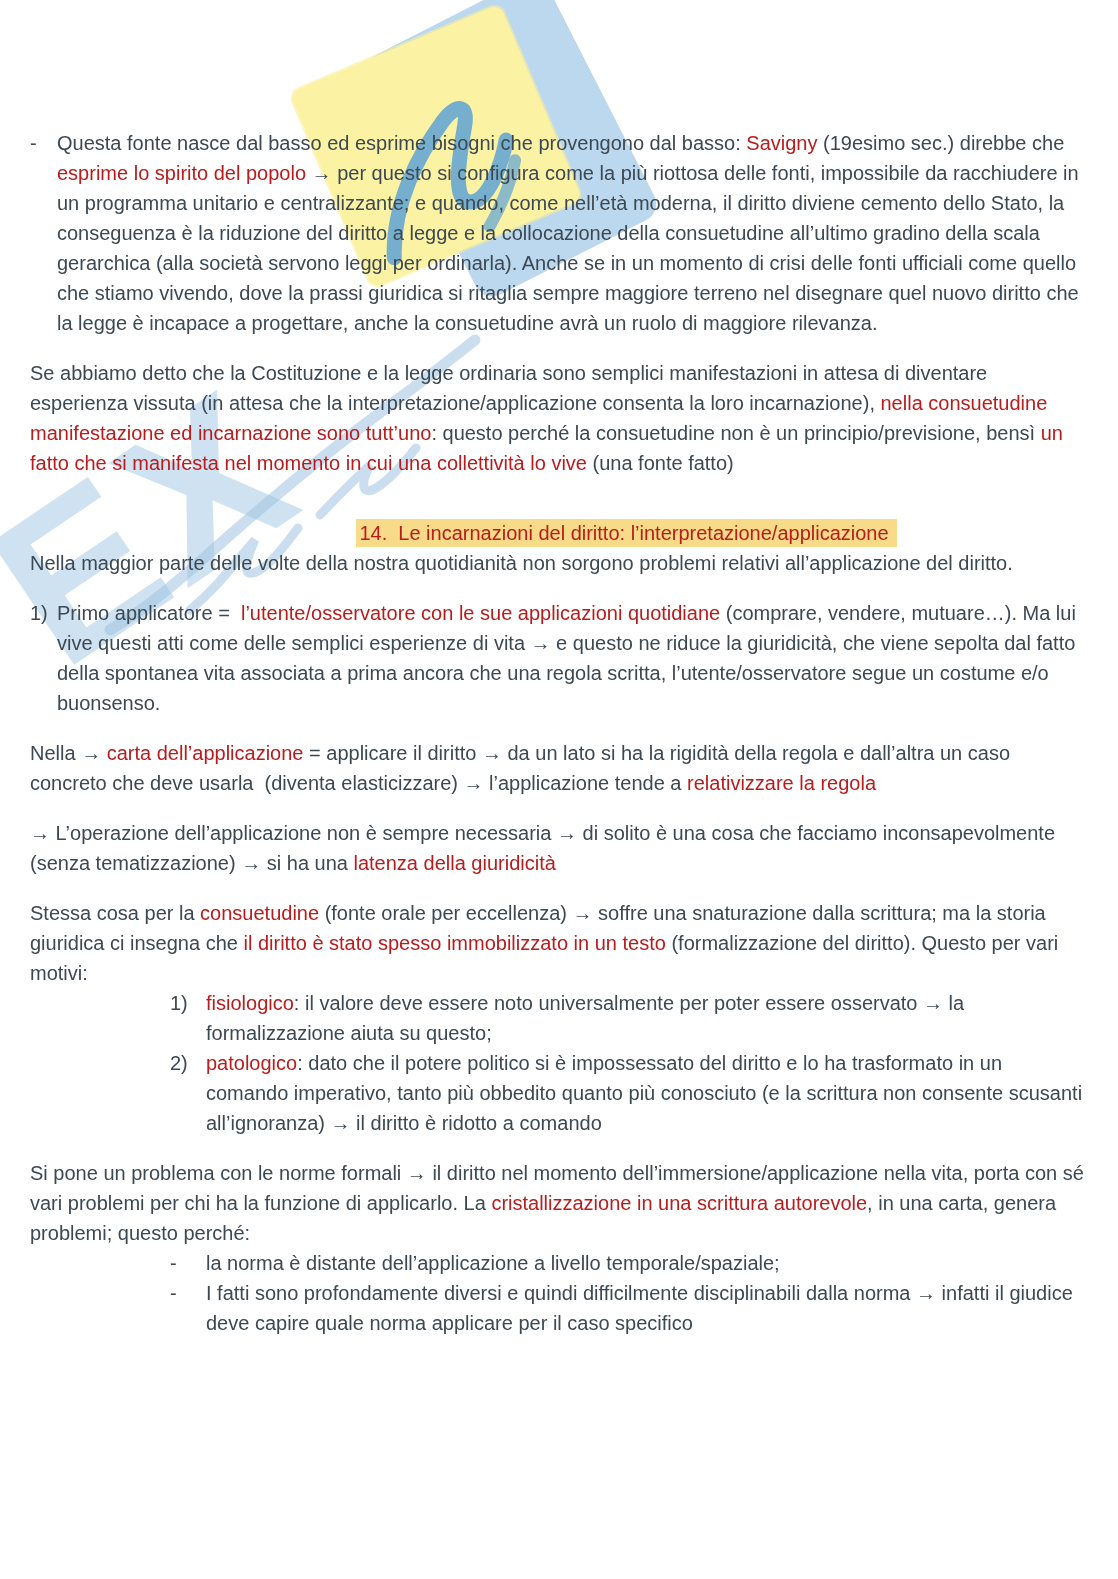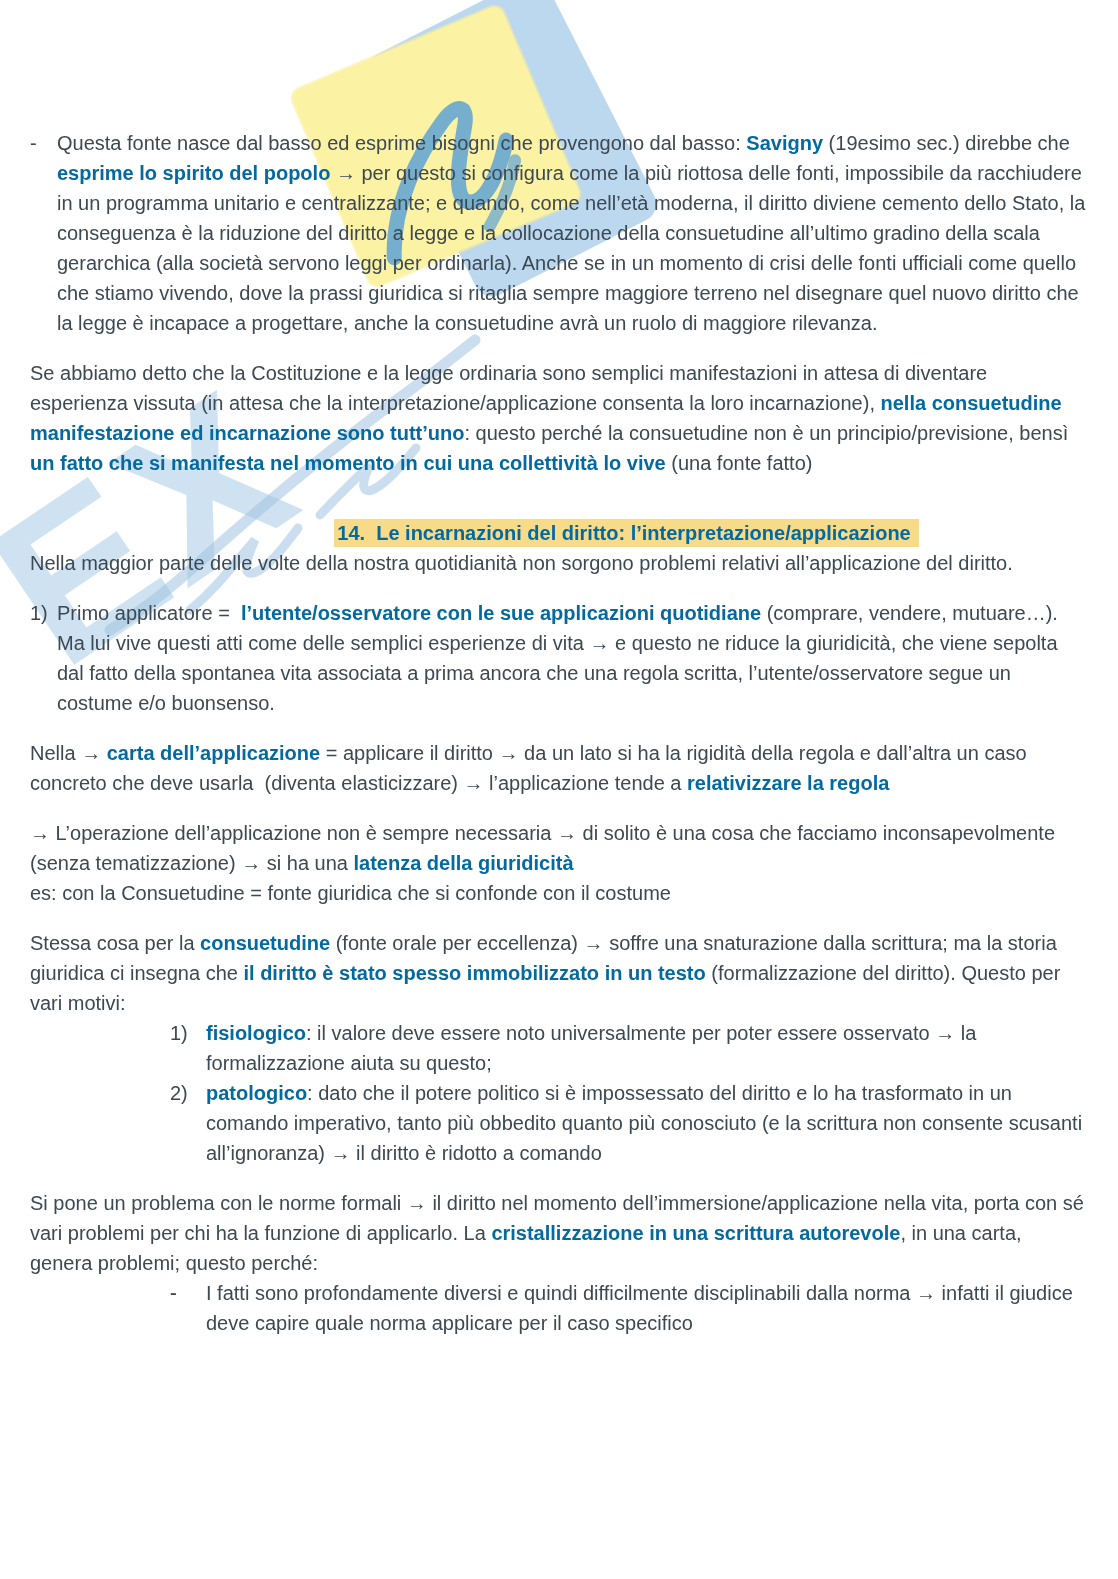--- a/index.html
+++ b/index.html
@@ -39,21 +39,21 @@
     width:1058px;
     font-size:20px;line-height:30px;
   }
   .para{margin:0;}
   .gap{margin-top:20px;}
   .gap-lg{margin-top:40px;text-align:center;}
   .hang{position:relative;padding-left:27px;}
   .hang>.marker{position:absolute;left:0;top:0;}
   .sub{margin-left:140px;}
   .sub.hang{padding-left:36px;}
-  b{font-weight:700;color:#0369a1;}
+  b{font-weight:400;color:#b91c1c;}
   .heading{margin-left:135px;}
   .hl{background:#f7db88;padding:3px 8px 3px 3px;}
 </style>
 </head>
 <body>
 
 <div class="page">
 
   <div class="watermark">
     <div class="wm-ribbon"></div>
@@ -71,22 +71,21 @@
   </div>
 
   <main class="content">
       <div class="para hang"><span class="marker">-</span><span>Questa fonte nasce dal basso ed esprime bisogni che provengono dal basso: </span><b>Savigny</b><span> (19esimo sec.) direbbe che </span><b>esprime lo spirito del popolo</b><span> → per questo si configura come la più riottosa delle fonti, impossibile da racchiudere in un programma unitario e centralizzante; e quando, come nell’età moderna, il diritto diviene cemento dello Stato, la conseguenza è la riduzione del diritto a legge e la collocazione della consuetudine all’ultimo gradino della scala gerarchica (alla società servono leggi per ordinarla). Anche se in un momento di crisi delle fonti ufficiali come quello che stiamo vivendo, dove la prassi giuridica si ritaglia sempre maggiore terreno nel disegnare quel nuovo diritto che la legge è incapace a progettare, anche la consuetudine avrà un ruolo di maggiore rilevanza.</span></div>
       <div class="para gap"><span>Se abbiamo detto che la Costituzione e la legge ordinaria sono semplici manifestazioni in attesa di diventare esperienza vissuta (in attesa che la interpretazione/applicazione consenta la loro incarnazione), </span><b>nella consuetudine manifestazione ed incarnazione sono tutt’uno</b><span>: questo perché la consuetudine non è un principio/previsione, bensì </span><b>un fatto che si manifesta nel momento in cui una collettività lo vive</b><span> (una fonte fatto)</span></div>
       <div class="para heading gap-lg"><span class="hl"><b>14.&nbsp; Le incarnazioni del diritto: l’interpretazione/applicazione</b></span></div>
       <div class="para"><span>Nella maggior parte delle volte della nostra quotidianità non sorgono problemi relativi all’applicazione del diritto.</span></div>
       <div class="para hang gap"><span class="marker">1)</span><span>Primo applicatore =&nbsp; </span><b>l’utente/osservatore con le sue applicazioni quotidiane</b><span> (comprare, vendere, mutuare…). Ma lui vive questi atti come delle semplici esperienze di vita → e questo ne riduce la giuridicità, che viene sepolta dal fatto della spontanea vita associata a prima ancora che una regola scritta, l’utente/osservatore segue un costume e/o buonsenso.</span></div>
       <div class="para gap"><span>Nella → </span><b>carta dell’applicazione</b><span> = applicare il diritto → da un lato si ha la rigidità della regola e dall’altra un caso concreto che deve usarla&nbsp; (diventa elasticizzare) → l’applicazione tende a </span><b>relativizzare la regola</b></div>
       <div class="para gap"><span>→ L’operazione dell’applicazione non è sempre necessaria → di solito è una cosa che facciamo inconsapevolmente (senza tematizzazione) → si ha una </span><b>latenza della giuridicità</b></div>
-      <div class="para"><span>es: con la Consuetudine = fonte giuridica che si confonde con il costume</span></div>
       <div class="para gap"><span>Stessa cosa per la </span><b>consuetudine</b><span> (fonte orale per eccellenza) → soffre una snaturazione dalla scrittura; ma la storia giuridica ci insegna che </span><b>il diritto è stato spesso immobilizzato in un testo</b><span> (formalizzazione del diritto). Questo per vari motivi:</span></div>
       <div class="para sub hang"><span class="marker">1)</span><b>fisiologico</b><span>: il valore deve essere noto universalmente per poter essere osservato → la formalizzazione aiuta su questo;</span></div>
       <div class="para sub hang"><span class="marker">2)</span><b>patologico</b><span>: dato che il potere politico si è impossessato del diritto e lo ha trasformato in un comando imperativo, tanto più obbedito quanto più conosciuto (e la scrittura non consente scusanti all’ignoranza) → il diritto è ridotto a comando</span></div>
       <div class="para gap"><span>Si pone un problema con le norme formali → il diritto nel momento dell’immersione/applicazione nella vita, porta con sé vari problemi per chi ha la funzione di applicarlo. La </span><b>cristallizzazione in una scrittura autorevole</b><span>, in una carta, genera problemi; questo perché:</span></div>
-      <div class="para sub hang"><span class="marker">-</span></div>
+      <div class="para sub hang"><span class="marker">-</span><span>la norma è distante dell’applicazione a livello temporale/spaziale;</span></div>
       <div class="para sub hang"><span class="marker">-</span><span>I fatti sono profondamente diversi e quindi difficilmente disciplinabili dalla norma → infatti il giudice deve capire quale norma applicare per il caso specifico</span></div>
     </main>
 
 </div>
 
 </body></html>

